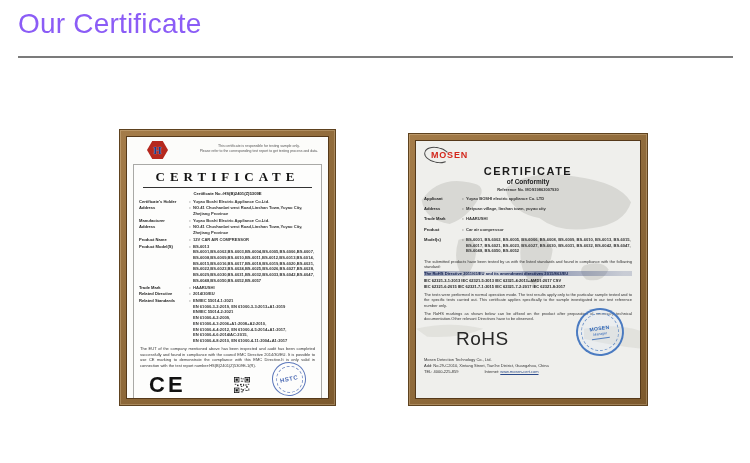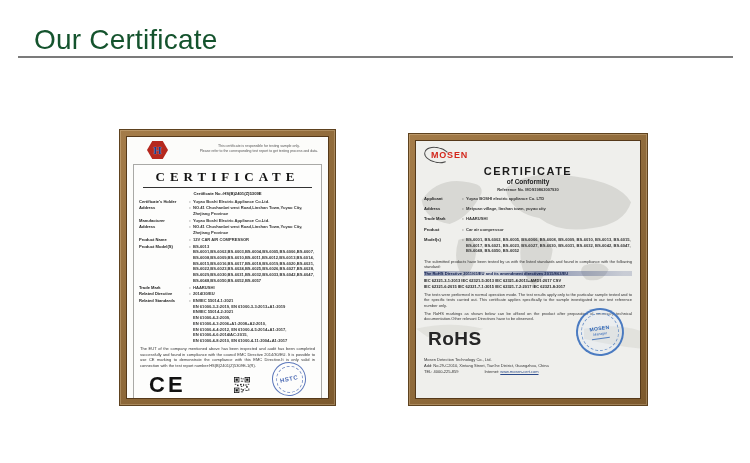--- a/index.html
+++ b/index.html
@@ -1,21 +1,21 @@
 <!DOCTYPE html>
 <html><head>
 <meta charset="utf-8">
 <style>
   html,body{margin:0;padding:0;}
   body{width:750px;height:463px;background:#ffffff;position:relative;overflow:hidden;
        font-family:"Liberation Sans",sans-serif;color:#222;}
 
   
-  .page-title{position:absolute;left:18px;top:8px;margin:16px;font-size:28px;font-weight:400;
-              color:#14532d;letter-spacing:.2px;}
+  .page-title{position:absolute;left:18px;top:8px;margin:0;font-size:28px;font-weight:400;
+              color:#8b5cf6;letter-spacing:.2px;}
   .rule{position:absolute;left:18px;right:17px;top:56px;border-top:2px solid #7b7b7b;}
 
   
   .frame{position:absolute;margin:0;padding:7px;box-sizing:border-box;
          background:linear-gradient(135deg,#a47c49 0%,#916c3c 45%,#7d5a2e 100%);
          border:1px solid #5e421f;box-shadow:inset 0 0 0 1px rgba(255,235,200,.25);}
   .frame.left{left:119px;top:129px;width:217px;height:277px;}
   .frame.right{left:408px;top:133px;width:240px;height:273px;}
   .paper{width:100%;height:100%;box-sizing:border-box;box-shadow:0 0 0 1px #55391a;
          overflow:hidden;position:relative;}
@@ -68,21 +68,21 @@
   .rref{text-align:center;font-weight:bold;font-size:4px;margin:2px 0 4px;color:#333;}
   .rrow{display:grid;grid-template-columns:36px 6px 1fr;font-size:4.1px;line-height:1.4;
         margin-bottom:4.5px;}
   .rrow .fvalue{font-weight:bold;}
   .rpara{font-size:4px;line-height:1.4;text-align:justify;margin:2px 0 1px;color:#333;}
   .rdirective{font-size:4.1px;font-weight:bold;color:#0f1e4e;margin:1.5px 0;
         background:linear-gradient(90deg,rgba(44,62,118,.45) 4%,rgba(44,62,118,.12) 30%,rgba(44,62,118,.5) 55%,rgba(44,62,118,.2) 96%);}
   .rstd{font-size:4px;font-weight:bold;color:#222;line-height:1.5;}
   .rmarks{display:flex;align-items:center;justify-content:space-between;
           margin:2px 8px 0 4px;height:30px;position:relative;}
-  .rohs{font-size:19px;font-weight:bold;letter-spacing:.5px;color:#262626;}
+  .rohs{font-size:19px;font-weight:normal;letter-spacing:.5px;color:#262626;margin-left:28px;}
   .rstamp{width:44px;height:44px;border:2.5px solid rgba(46,102,184,.85);
           color:#2e66b8;transform:rotate(-8deg);margin-top:-14px;position:relative;
           background:rgba(220,232,248,.25);}
   .rstamp::before{content:"";position:absolute;inset:3px;border:1px dashed rgba(46,102,184,.6);
           border-radius:50%;}
   .rstamp .s1{font-size:5px;font-weight:bold;letter-spacing:.4px;}
   .rstamp .s2{font-size:3.5px;margin-top:1px;}
   .rstamp .sline{width:18px;border-top:.8px solid rgba(46,102,184,.8);margin-top:1.5px;}
   .rfooter{margin-top:3px;font-size:4px;line-height:1.55;color:#333;}
   .rfoot-row{display:flex;gap:26px;}

